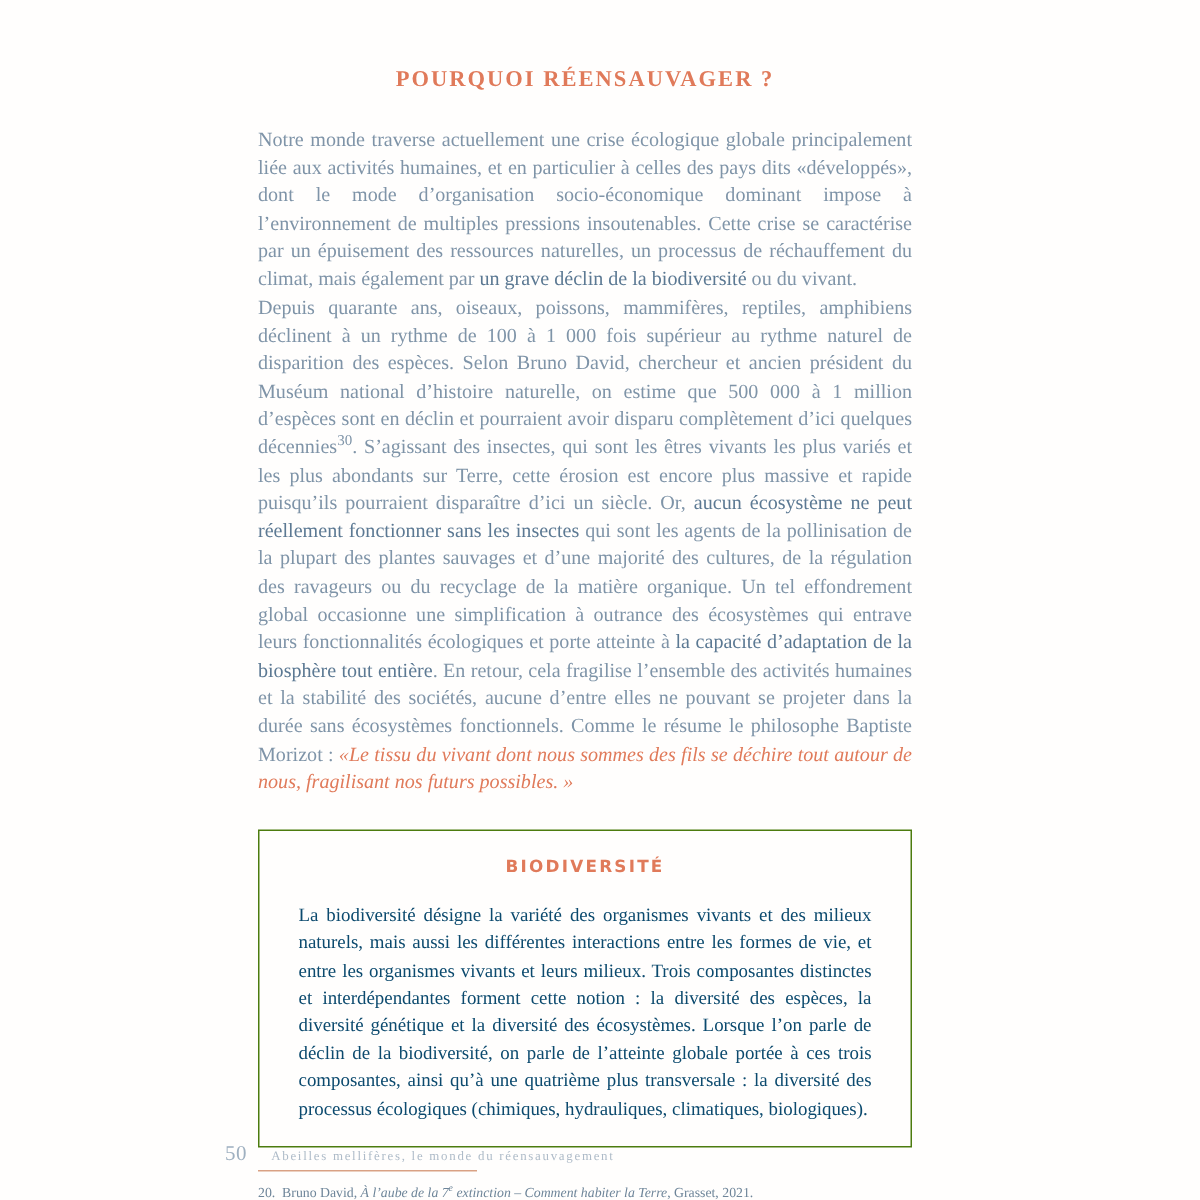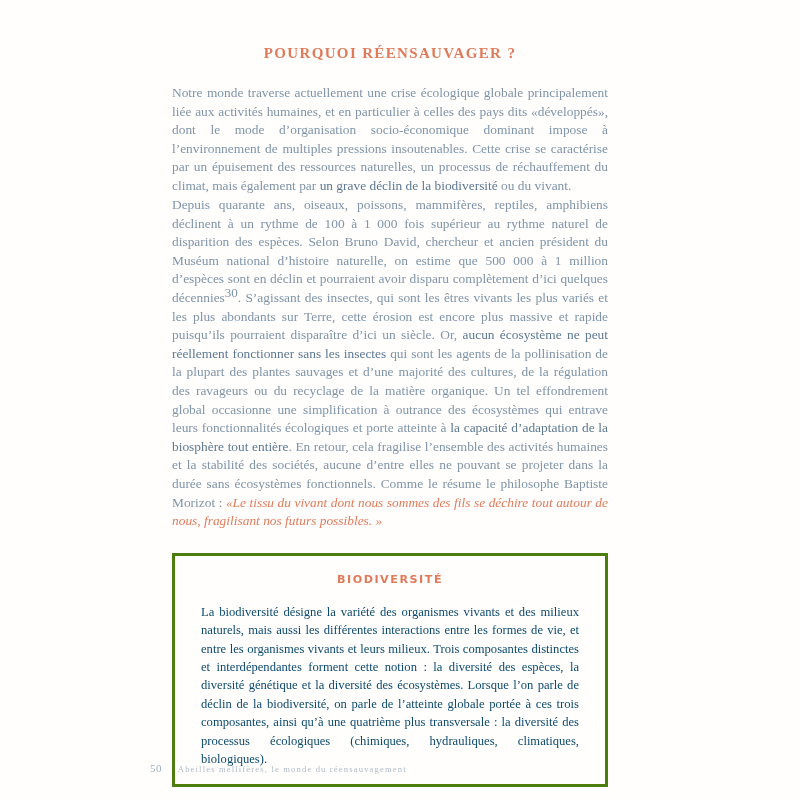--- a/index.html
+++ b/index.html
@@ -60,29 +60,29 @@
     font-weight: normal;
     color: #5c7993;
   }
 
   .quote {
     font-style: italic;
     color: #e07a5a;
   }
 
   sup.fn {
-    font-size: 13px;
+    font-size: 10px;
     vertical-align: super;
     line-height: 0;
   }
 
   
   .callout {
     margin-top: 22px;
-    border: 3px solid #4d7c0f;
+    border: 1px solid #4d7c0f;
     padding: 17px 26px 16px 26px;
     box-sizing: border-box;
     width: 436px;
     background: transparent;
   }
 
   .callout-title {
     font-family: "DejaVu Sans", sans-serif;
     font-weight: bold;
     font-size: 11.2px;
@@ -129,21 +129,21 @@
   
   .footer {
     position: absolute;
     left: 150px;
     top: 762px;
     display: flex;
     align-items: baseline;
     gap: 16px;
   }
   .folio {
-    font-size: 11px;
+    font-size: 14px;
     color: #9fb0c0;
     letter-spacing: 0.4px;
   }
   .running-head {
     font-size: 8.6px;
     color: #aebbc8;
     letter-spacing: 1.15px;
   }
 </style>
 </head>

